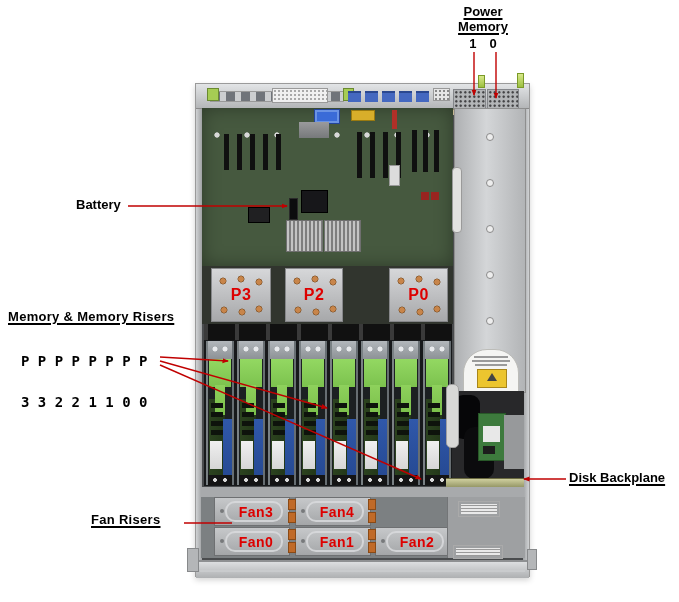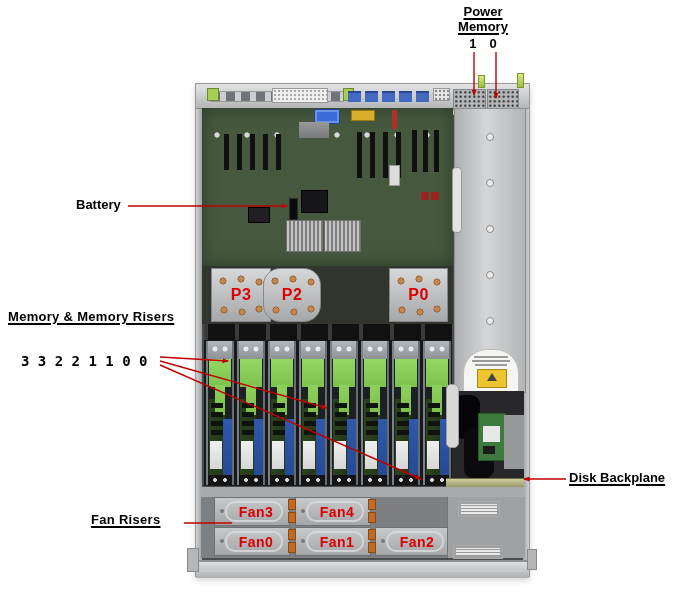--- a/index.html
+++ b/index.html
@@ -79,21 +79,21 @@
   .cpu{top:184px;height:52px;display:flex;align-items:center;justify-content:center;
        border:1px solid #86878a;
        background-image:
          radial-gradient(circle at 11px 12px,#c8854a 2.4px,#7c5026 3.1px,transparent 3.8px),
          radial-gradient(circle at 29px 10px,#c8854a 2.4px,#7c5026 3.1px,transparent 3.8px),
          radial-gradient(circle at 47px 13px,#c8854a 2.4px,#7c5026 3.1px,transparent 3.8px),
          radial-gradient(circle at 12px 41px,#c8854a 2.4px,#7c5026 3.1px,transparent 3.8px),
          radial-gradient(circle at 30px 43px,#c8854a 2.4px,#7c5026 3.1px,transparent 3.8px),
          radial-gradient(circle at 47px 40px,#c8854a 2.4px,#7c5026 3.1px,transparent 3.8px),
          linear-gradient(180deg,#d6d7d9,#a7a8aa);}
-  .cpu3{left:15px;width:58px;} .cpu2{left:67px;width:56px;border-radius:17px;} .cpu1{left:135px;width:57px;} .cpu0{left:193px;width:57px;}
+  .cpu3{left:15px;width:58px;} .cpu2{left:89px;width:56px;} .cpu1{left:135px;width:57px;} .cpu0{left:193px;width:57px;}
   .cpu span{position:static;color:#dd0000;font:bold 16px "Liberation Sans",sans-serif;letter-spacing:.5px;}
 
   
   .riser-slot-bar{left:8px;top:240px;width:248px;height:16px;background:#121212;
        background-image:repeating-linear-gradient(90deg,#3a3a3a 0 4px,#111 4px 31px);}
   .membay{left:8px;top:256px;width:248px;height:146px;background:#17191b;}
   .riser{top:1px;width:24px;height:144px;border-left:2px solid #7a8184;border-right:2px solid #676e72;
     background-color:#1c2022;background-repeat:no-repeat;
     background-image:
       radial-gradient(circle at 7px 8px,#e8eaec 2.2px,transparent 2.8px),
@@ -339,19 +339,20 @@
     <div class="ps-units">
       <span>1</span>
       <span>0</span>
     </div>
   </div>
 
   <div class="lbl battery-label">Battery</div>
 
   <div class="lbl mem-title u">Memory &amp; Memory Risers</div>
   <div class="mono-block pgroup">
+    <div>P P P P P P P P</div>
     <div>3 3 2 2 1 1 0 0</div>
   </div>
 
   <div class="lbl dbp-label u">Disk Backplane</div>
   <div class="lbl fan-label u">Fan Risers</div>
 
 </div>
 
 </body></html>

